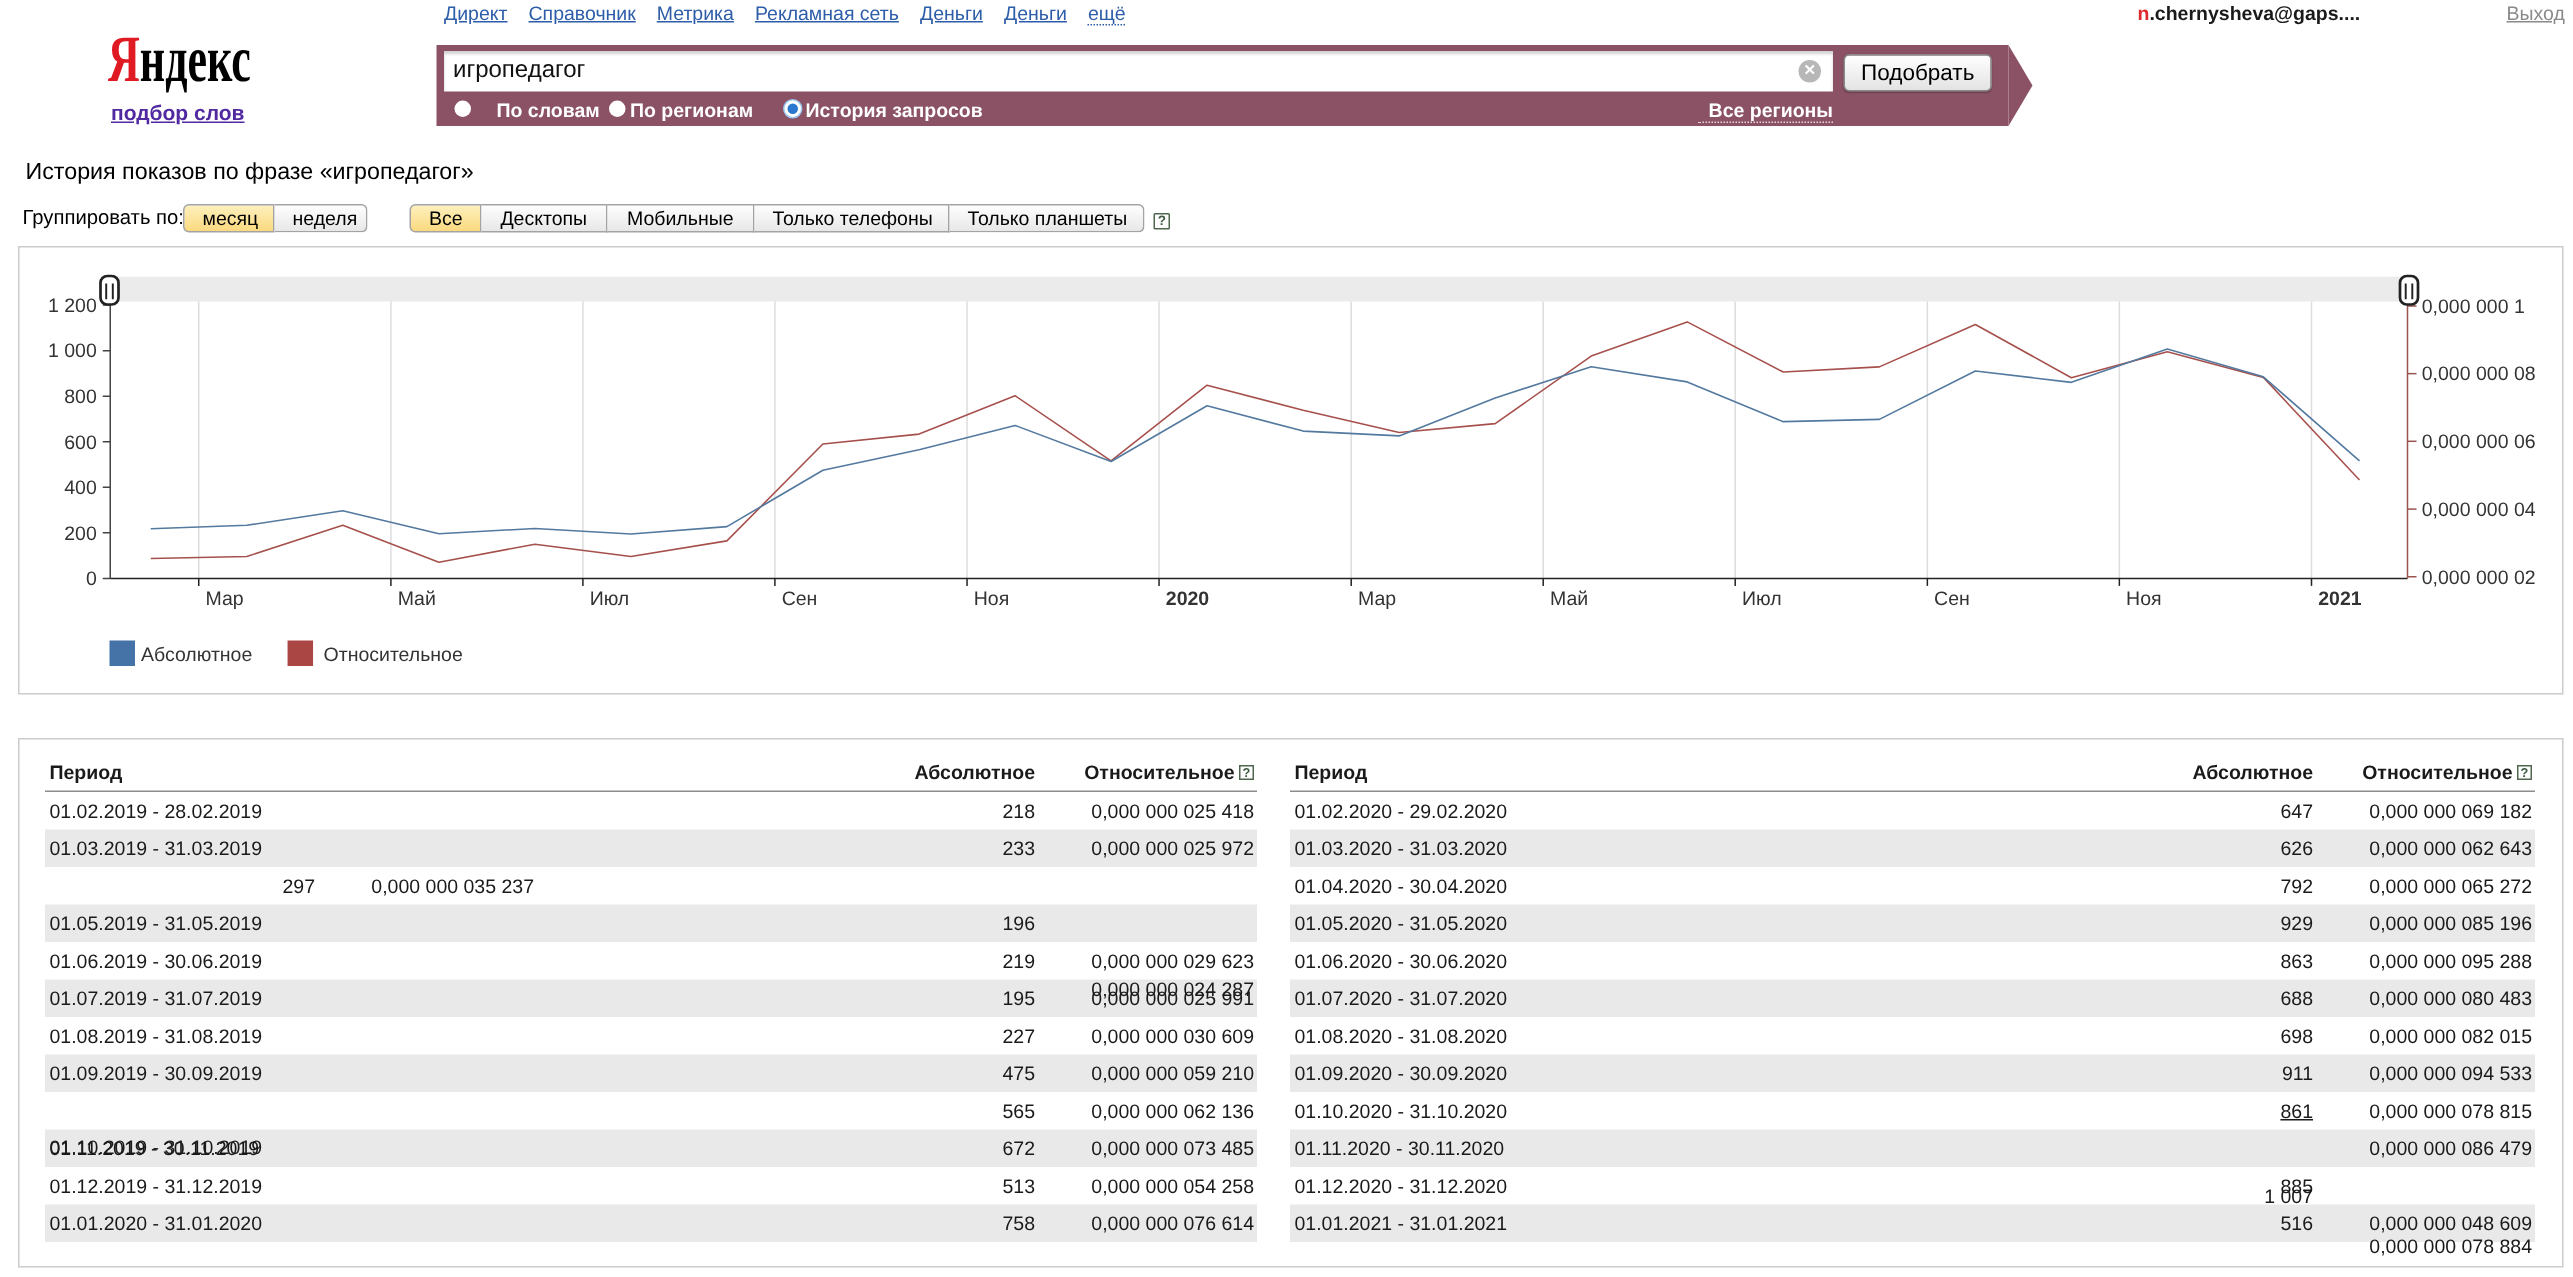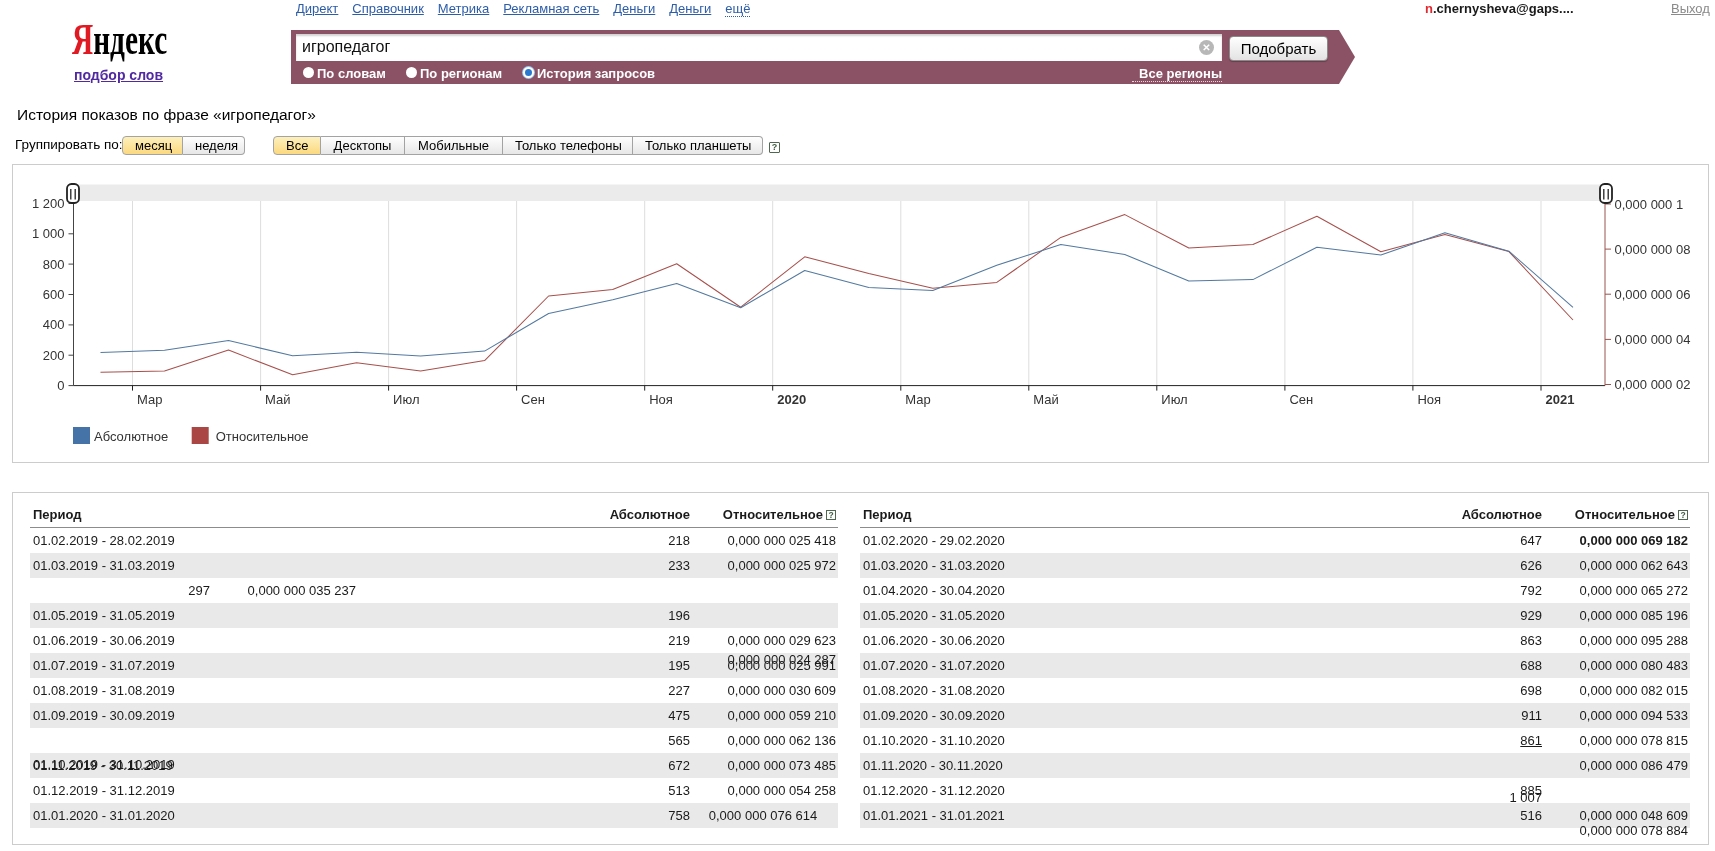--- a/index.html
+++ b/index.html
@@ -79,21 +79,21 @@
   <a class="abs" id="sublink" href="#">подбор слов</a>
 
   <div class="abs" id="band"></div>
   <div class="abs" id="bandarrow"></div>
   <div class="abs" id="sinput">
       <span class="q">игропедагог</span>
       <span id="clearx">✕</span>
     </div>
   <div class="abs" id="btnfind">Подобрать</div>
   <span class="radio" style="left:303px;"></span>
-    <span class="rlabel" style="left:317px;">По словам</span>
+    <span class="rlabel" style="left:331px;">По словам</span>
   <span class="radio" style="left:406px;"></span>
     <span class="rlabel" style="left:420px;">По регионам</span>
   <span class="radio sel" style="left:523px;"></span>
     <span class="rlabel" style="left:537px;">История запросов</span>
   <span id="allreg">Все регионы</span>
 
   <div class="abs" id="h1">История показов по фразе «игропедагог»</div>
   <div class="abs" id="grplabel">Группировать по:</div>
   <div class="btngroup" style="left:122px;">
     <span class="btn first sel" style="width:61px;">месяц</span>
@@ -250,33 +250,33 @@
           <span class="c3" style="width:148px;">0,000 000 073 485</span>
         </div>
 <div class="trow">
           <span class="c1" style="width:480px;">01.12.2019 - 31.12.2019</span>
           <span class="c2" style="width:180px;">513</span>
           <span class="c3" style="width:148px;">0,000 000 054 258</span>
         </div>
 <div class="trow odd">
           <span class="c1" style="width:480px;">01.01.2020 - 31.01.2020</span>
           <span class="c2" style="width:180px;">758</span>
-          <span class="c3" style="width:148px;text-align:center;">0,000 000 076 614</span>
+          <span class="c3" style="width:148px;">0,000 000 076 614</span>
         </div>
 </div>
 <div class="wtable" style="left:847px; width:830px;">
 <div class="thead">
           <span class="c1" style="width:502px;">Период</span>
           <span class="c2" style="width:180px;">Абсолютное</span>
           <span class="c3" style="width:148px;">Относительное<span class="hq">?</span></span>
         </div>
 <div class="trow">
           <span class="c1" style="width:502px;">01.02.2020 - 29.02.2020</span>
           <span class="c2" style="width:180px;">647</span>
-          <span class="c3" style="width:148px;font-weight:bold;">0,000 000 069 182</span>
+          <span class="c3" style="width:148px;">0,000 000 069 182</span>
         </div>
 <div class="trow odd">
           <span class="c1" style="width:502px;">01.03.2020 - 31.03.2020</span>
           <span class="c2" style="width:180px;">626</span>
           <span class="c3" style="width:148px;">0,000 000 062 643</span>
         </div>
 <div class="trow">
           <span class="c1" style="width:502px;">01.04.2020 - 30.04.2020</span>
           <span class="c2" style="width:180px;">792</span>
           <span class="c3" style="width:148px;">0,000 000 065 272</span>

